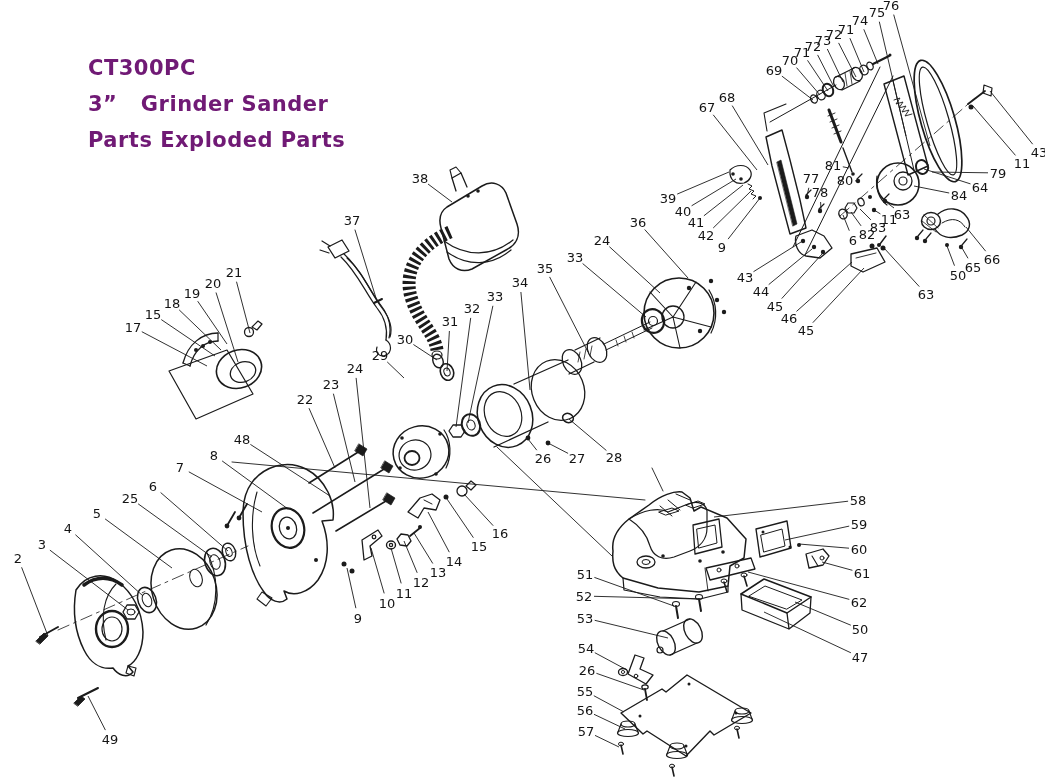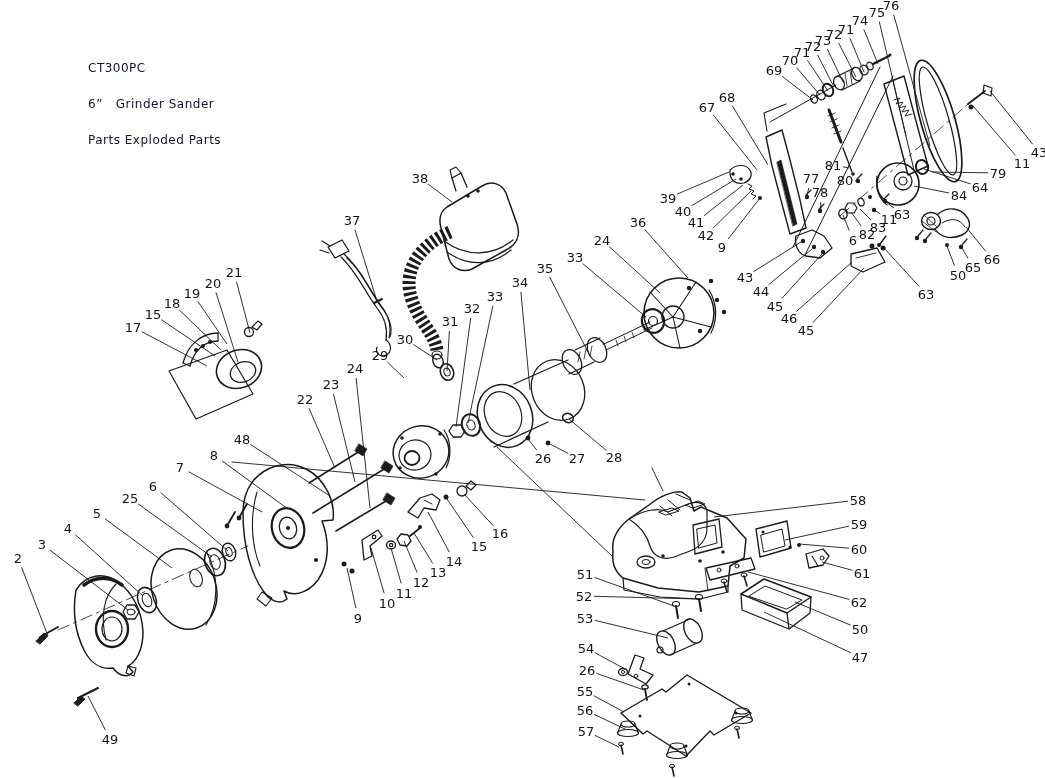--- a/index.html
+++ b/index.html
@@ -1,19 +1,19 @@
 <!DOCTYPE html>
 <html><head>
 <meta charset="utf-8">
 <style>
   html,body{margin:0;padding:0;background:#fff;}
   #stage{position:relative;width:1045px;height:778px;background:#fff;overflow:hidden;
          font-family:"DejaVu Sans",sans-serif;}
-  #title-block{position:absolute;left:88px;top:50px;color:#0f172a;
-               font-size:12px;line-height:36px;font-weight:400;letter-spacing:.5px;}
+  #title-block{position:absolute;left:88px;top:50px;color:#701a75;
+               font-size:21px;line-height:36px;font-weight:700;letter-spacing:.5px;}
   #title-block div{white-space:pre;}
   svg{position:absolute;left:0;top:0;}
   .art{stroke:#1b1b1b;fill:none;stroke-linecap:round;stroke-linejoin:round;}
   .lbl{font-family:"DejaVu Sans",sans-serif;font-size:13px;fill:#141414;}
   .leader{stroke:#1a1a1a;stroke-width:0.9;}
 </style>
 </head>
 <body>
 
 <div id="stage">
@@ -574,17 +574,17 @@
         <text x="859" y="602" class="lbl" text-anchor="middle" dominant-baseline="central">62</text>
         <line x1="850.8" y1="625.2" x2="795" y2="602" class="leader"></line>
         <text x="860" y="629" class="lbl" text-anchor="middle" dominant-baseline="central">50</text>
         <line x1="850.9" y1="652.8" x2="764" y2="612" class="leader"></line>
         <text x="860" y="657" class="lbl" text-anchor="middle" dominant-baseline="central">47</text>
       </g>
   </svg>
 
   <div id="title-block">
     <div>CT300PC</div>
-    <div>6”   Grinder Sander</div>
+    <div>3”   Grinder Sander</div>
     <div>Parts Exploded Parts</div>
   </div>
 
 </div>
 
 </body></html>

